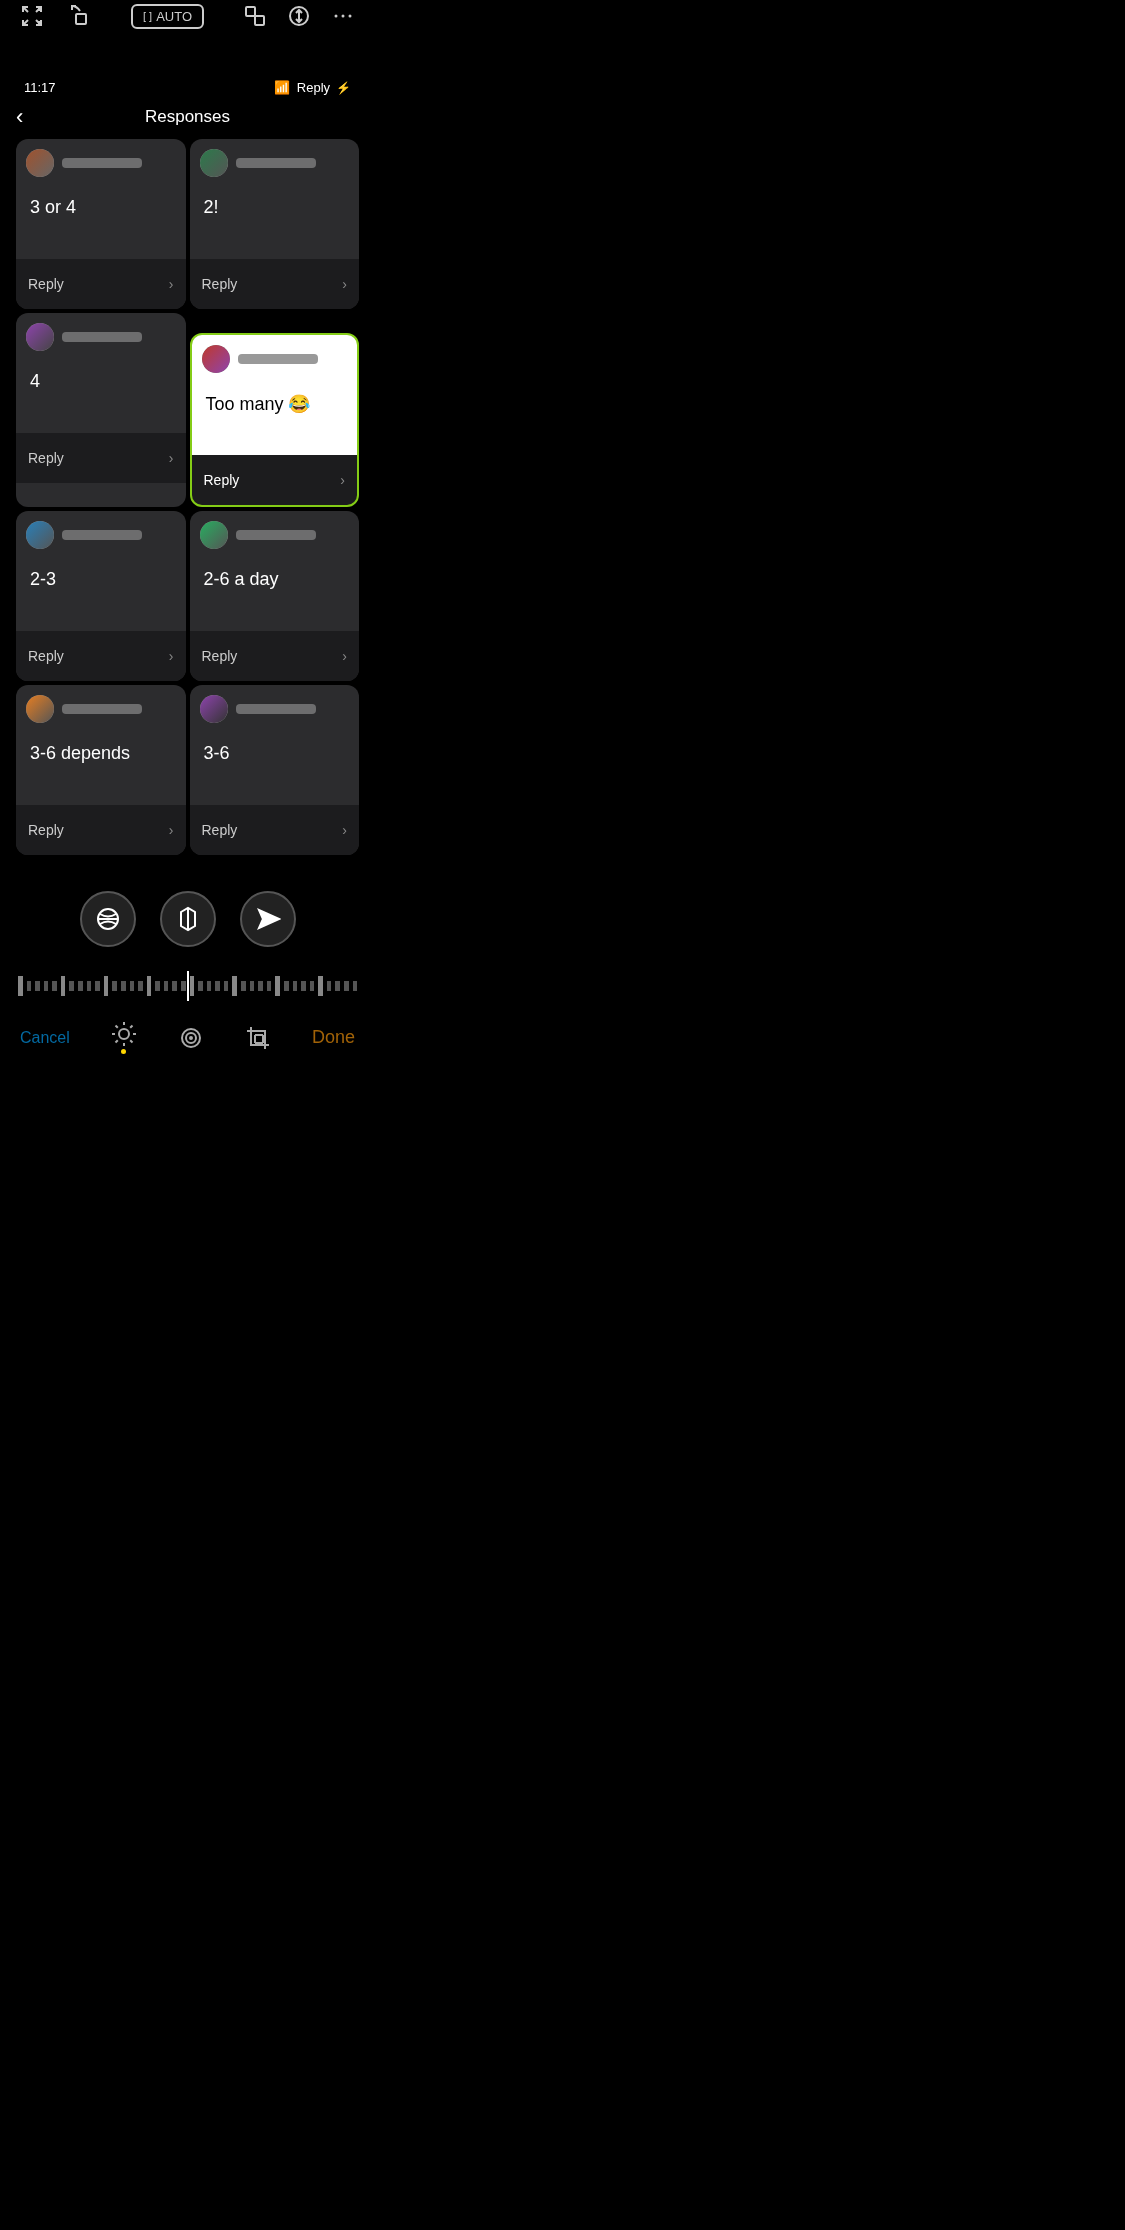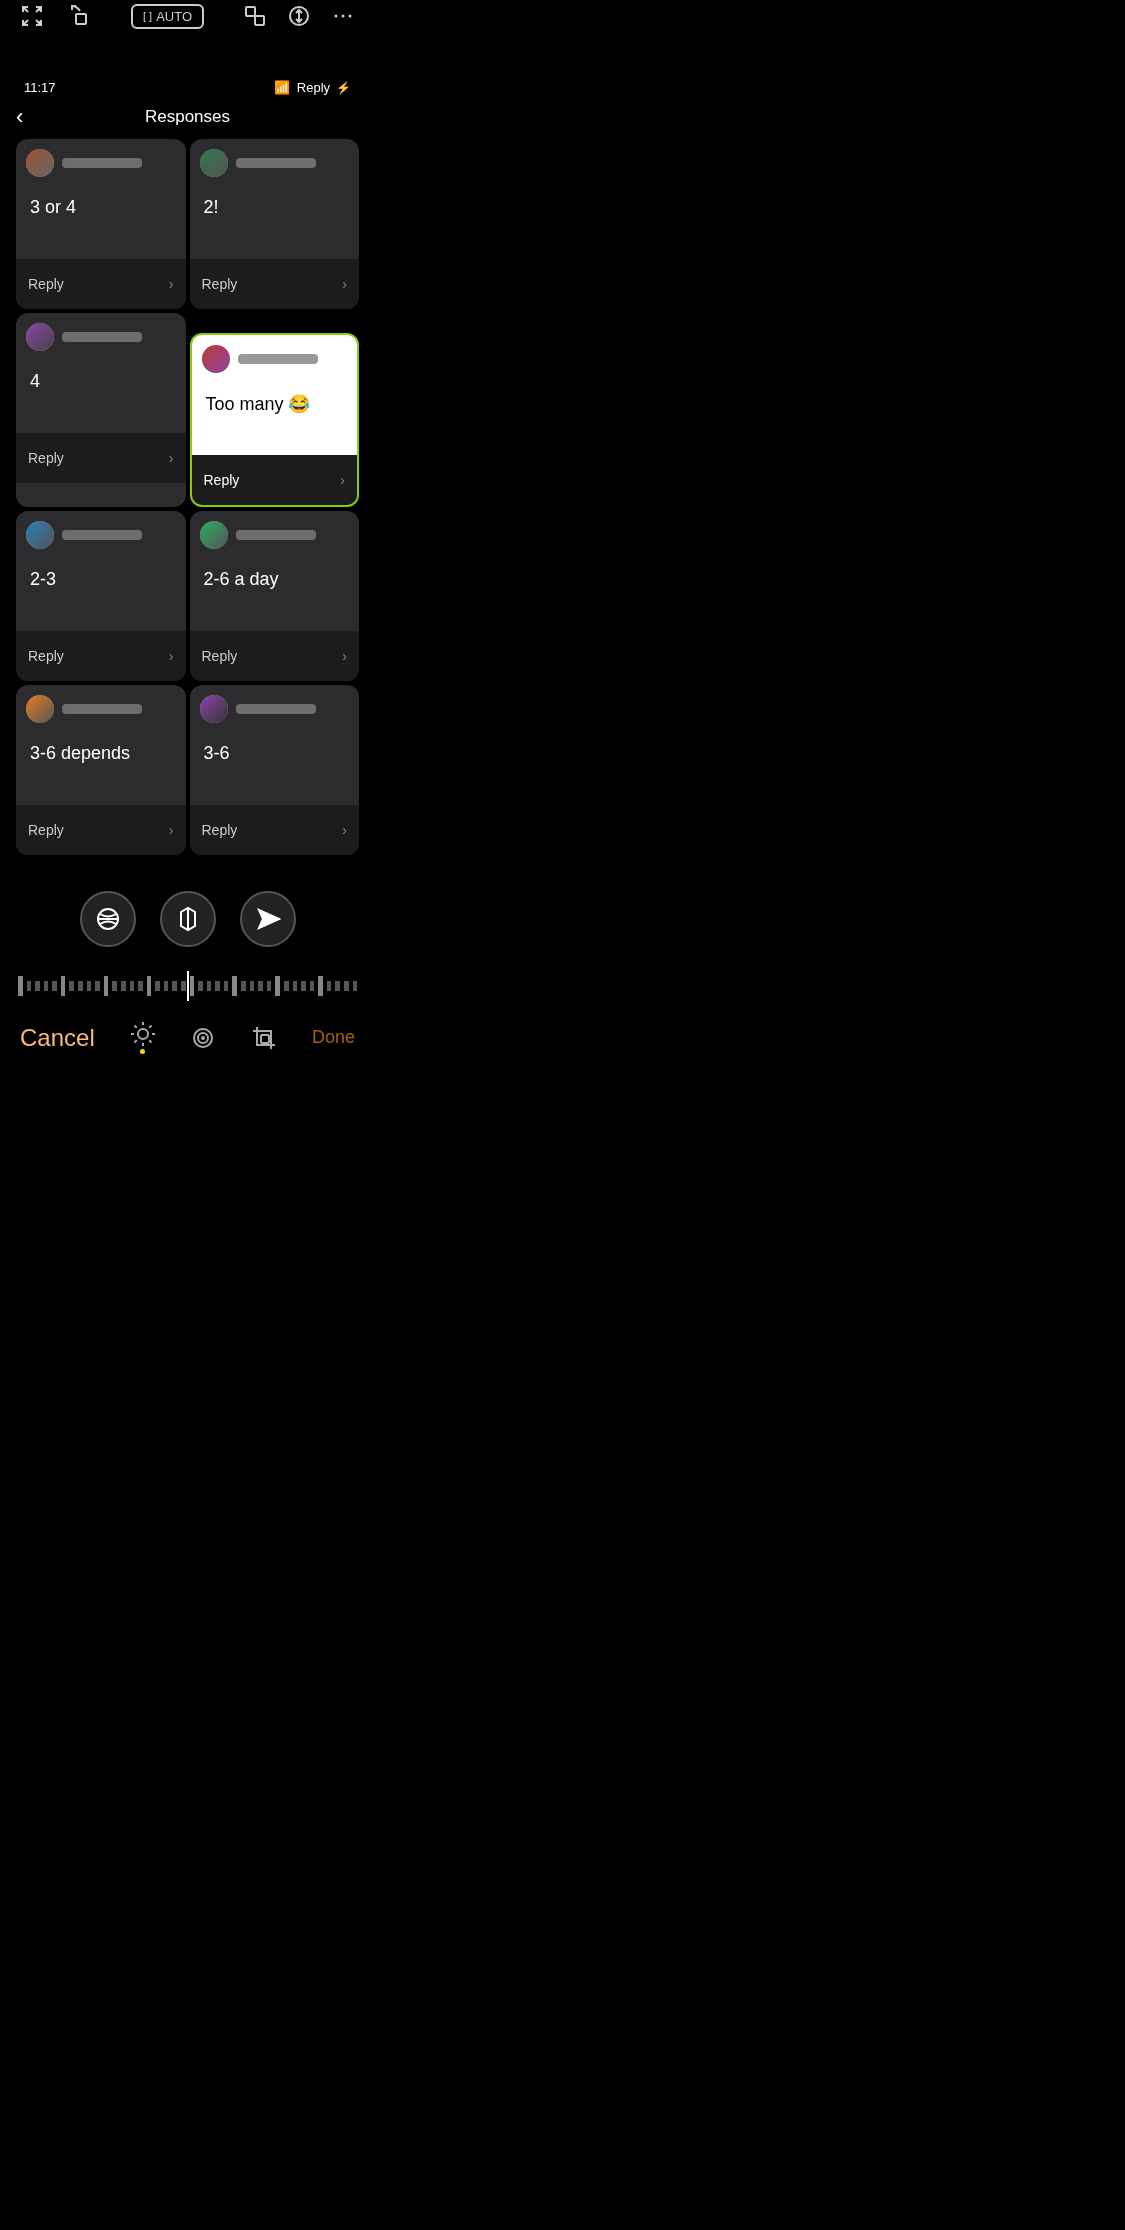--- a/index.html
+++ b/index.html
@@ -247,22 +247,22 @@
       padding: 12px 20px;
       background: #000;
     }
     .bottom-toolbar-icon {
       font-size: 22px;
       color: #aaa;
       cursor: pointer;
       display: flex; flex-direction: column; align-items: center; gap: 2px;
     }
     .cancel-btn {
-      font-size: 24px;
-      color: #fdba74;
+      font-size: 16px;
+      color: #0369a1;
       cursor: pointer;
     }
     .done-btn {
       font-size: 18px;
       color: #a16207;
       cursor: pointer;
     }
     .dot-yellow {
       width: 5px; height: 5px;
       border-radius: 50%;

